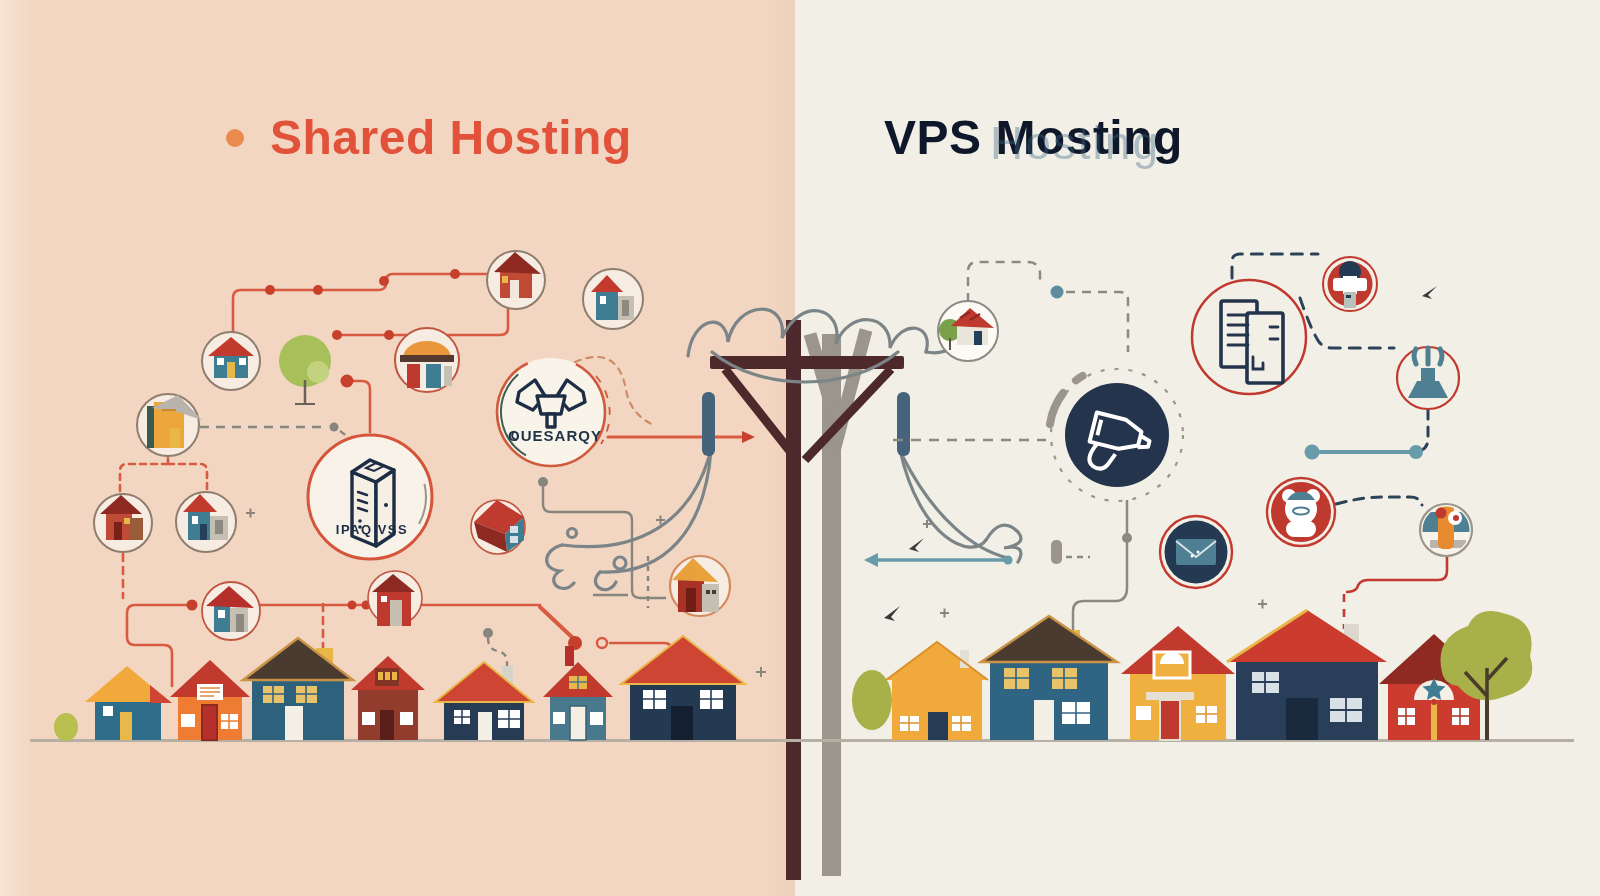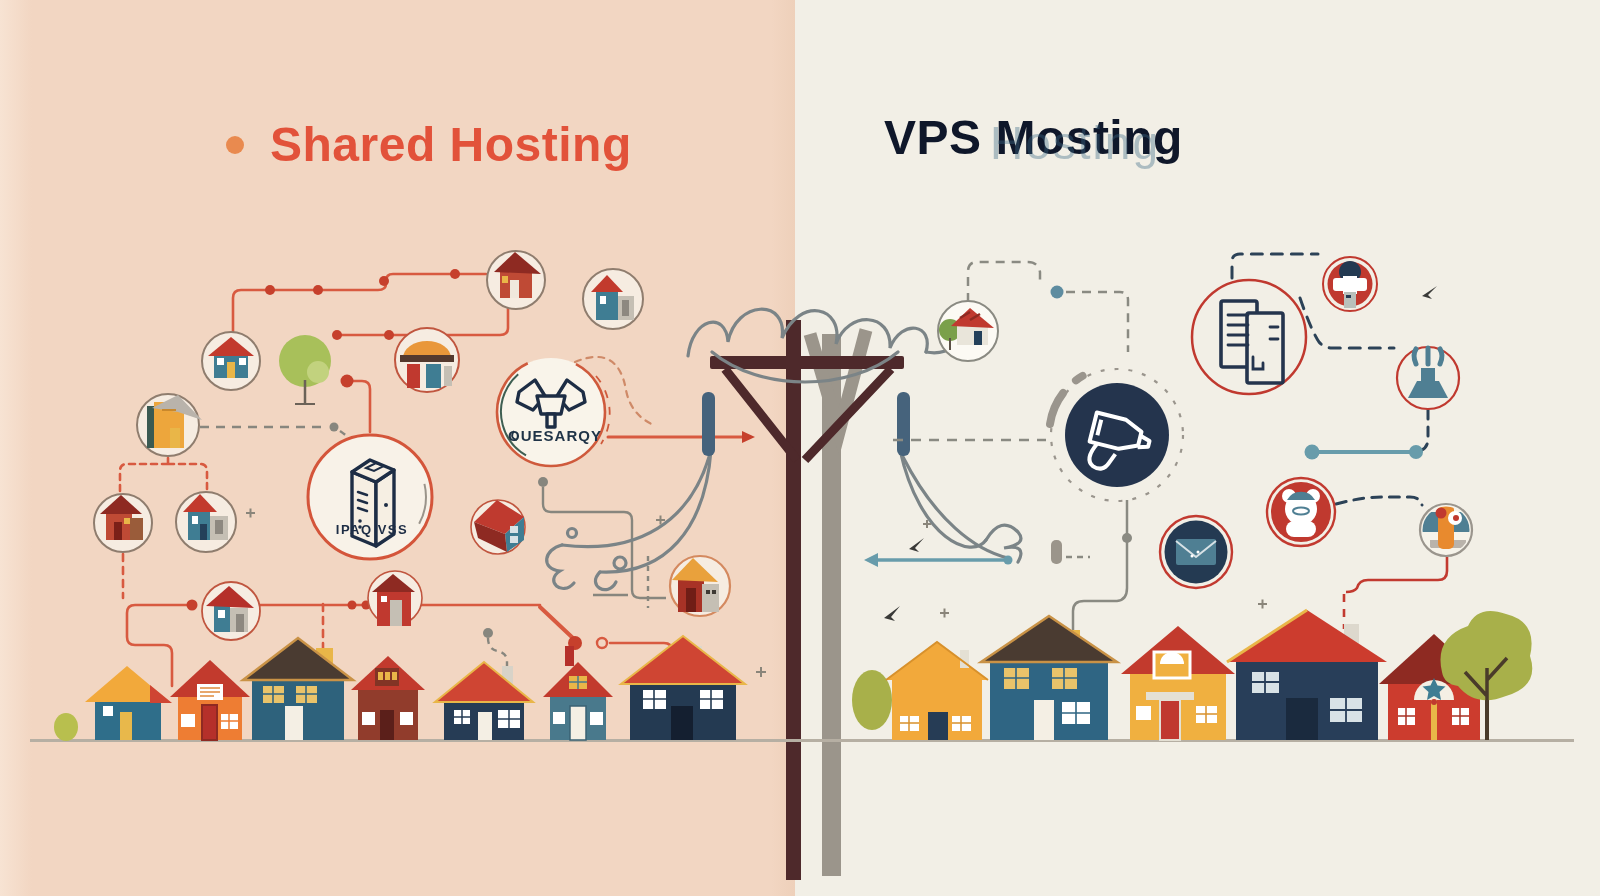--- a/index.html
+++ b/index.html
@@ -2,21 +2,21 @@
 <html><head>
 <meta charset="utf-8">
 <style>
   html,body{margin:0;padding:0;background:#ddd;}
   .stage{position:relative;width:1600px;height:896px;overflow:hidden;
          font-family:"Liberation Sans",sans-serif;}
   .bg-left{position:absolute;left:0;top:0;width:795px;height:896px;
            background:linear-gradient(90deg,#f7e3d3 0%,#f2d6c2 4%,#f2d6c2 97%,#eed0ba 100%);}
   .bg-right{position:absolute;left:795px;top:0;width:805px;height:896px;background:#f2efe6;}
   svg{position:absolute;left:0;top:0;}
-  .title{position:absolute;top:110px;display:flex;align-items:center;gap:26px;margin-top:7px;}
+  .title{position:absolute;top:110px;display:flex;align-items:center;gap:26px;}
   .title-left{left:226px;}
   .title-left .txt{font-size:48px;font-weight:800;color:#e2523a;letter-spacing:.5px;}
   .bullet{width:18px;height:18px;border-radius:50%;background:#e98a4f;display:inline-block;}
   .title-right{position:absolute;left:884px;top:110px;}
   .title-right .txt{font-size:48px;font-weight:800;color:#0f172a;letter-spacing:.5px;}
   .title-right .ghost{position:absolute;left:106px;top:6px;font-size:46px;font-weight:400;
                       color:#3c6a86;opacity:.38;letter-spacing:2px;pointer-events:none;}
 </style>
 </head>
 <body>

